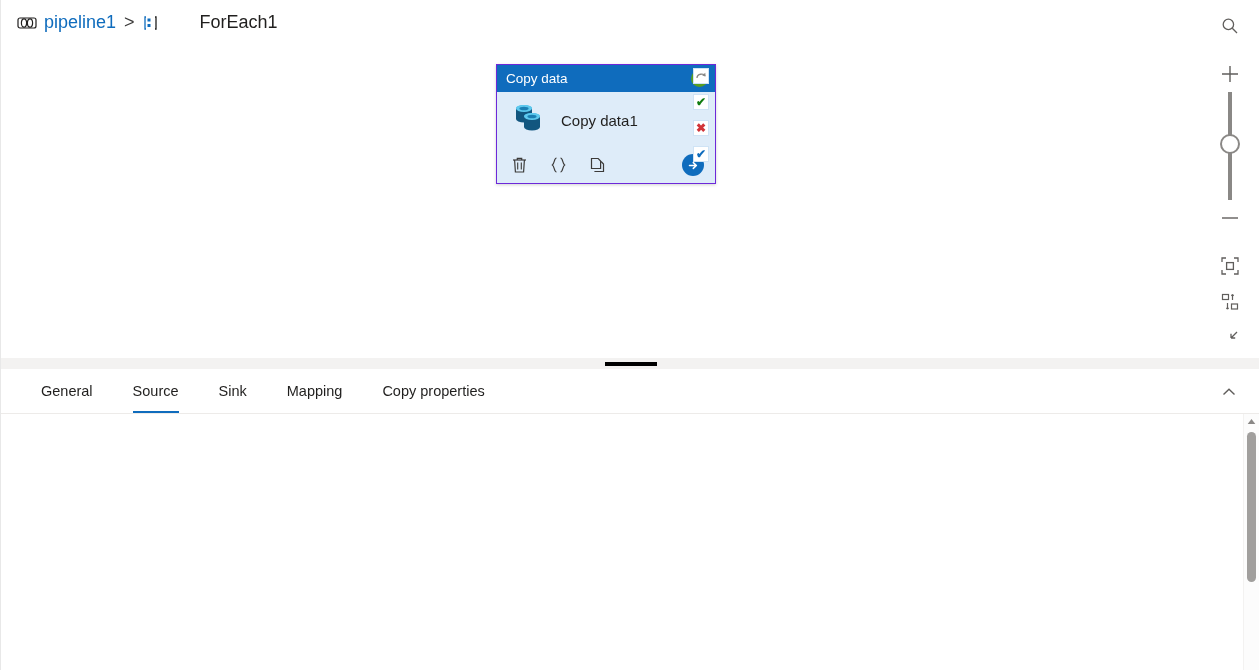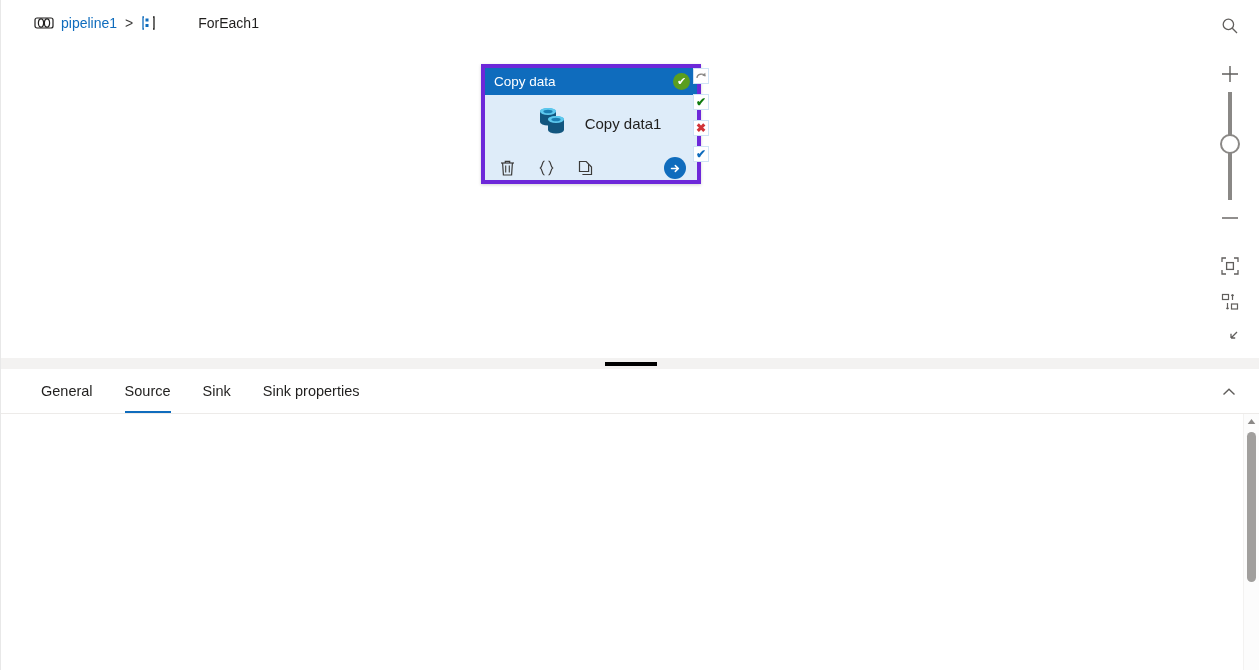--- a/index.html
+++ b/index.html
@@ -7,58 +7,58 @@
     width: 1259px; height: 670px;
     font-family: "Liberation Sans", sans-serif;
     background: #ffffff;
     color: #201f1e;
     overflow: hidden;
   }
   #app { position: relative; width: 1259px; height: 670px; border-left: 1px solid #e8e8e8; }
 
   
   .breadcrumb {
-    position: absolute; left: 17px; top: 0; width: 1200px; height: 45px;
+    position: absolute; left: 0; top: 0; width: 1200px; height: 45px;
     display: flex; align-items: center; padding-left: 16px; gap: 7px;
-    font-size: 14px; background: #fff;
+    font-size: 18px; background: #fff;
   }
   .bc-pipeline-icon { display: flex; align-items: center; }
   .bc-link { color: #0f6cbd; cursor: pointer; }
   .bc-sep { color: #3b3a39; padding: 0 1px; }
   .bc-current { color: #201f1e; padding-left: 34px; }
 
   
   .canvas {
     position: absolute; left: 0; top: 45px; width: 1200px; height: 313px;
     background: #ffffff; overflow: hidden;
   }
   .canvas-right-rule {
     position: absolute; right: 0; top: 0; width: 1px; height: 100%;
     background: #eaeaea;
   }
 
   
   .node {
-    position: absolute; left: 480px; top: 19px;
+    position: absolute; left: 495px; top: 19px;
     width: 220px; height: 120px;
     background: #deecf9;
-    border: 4px solid #6d28d9;
+    border: 1px solid #6d28d9;
     box-shadow: 0 1px 3px rgba(0,0,0,0.18);
   }
   .node-header {
     height: 27px; background: #0f6cbd; color: #fff;
     display: flex; align-items: center; justify-content: space-between;
     padding: 0 7px 0 9px; font-size: 13.5px;
   }
   .node-status-badge {
     width: 17px; height: 17px; border-radius: 50%;
     background: #5a9e1f; display: flex; align-items: center;
     justify-content: center; color: #fff; font-size: 11px; line-height: 1;
   }
-  .node-body { display: flex; align-items: center; height: 56px; padding-left: 14px; gap: 14px; justify-content: center; }
+  .node-body { display: flex; align-items: center; height: 56px; padding-left: 14px; gap: 14px; }
   .node-title { font-size: 15px; color: #201f1e; }
   .node-toolbar {
     display: flex; align-items: center; height: 34px;
     padding: 0 11px 0 14px; gap: 22px;
   }
   .node-tool { cursor: pointer; display: flex; align-items: center; }
   .node-run-btn {
     margin-left: auto; width: 22px; height: 22px; border-radius: 50%;
     background: #0f6cbd; display: flex; align-items: center;
     justify-content: center; cursor: pointer;
@@ -105,21 +105,21 @@
     position: absolute; left: 0; top: 358px; width: 1259px; height: 11px;
     background: #f3f2f1; cursor: row-resize;
     display: flex; align-items: center; justify-content: center;
   }
   .splitter-grip { width: 52px; height: 4px; background: #000; }
 
   
   .tabbar {
     position: absolute; left: 0; top: 369px; width: 1259px; height: 45px;
     border-bottom: 1px solid #edebe9; display: flex; align-items: flex-start;
-    padding-left: 24px; gap: 0;
+    padding-left: 24px; gap: 8px;
   }
   .tab {
     padding: 0 16px; height: 44px; display: flex; align-items: center;
     font-size: 14.5px; color: #201f1e; cursor: pointer; position: relative;
   }
   .tab.active { font-weight: normal; }
   .tab.active::after {
     content: ""; position: absolute; left: 16px; right: 16px; bottom: 0;
     height: 2.5px; background: #0f6cbd;
   }
@@ -299,21 +299,24 @@
     <div class="tab">
       <span>General</span>
     </div>
     <div class="tab active">
       <span>Source</span>
     </div>
     <div class="tab">
       <span>Sink</span>
     </div>
     <div class="tab">
-      <span>Sink properties</span>
+      <span>Mapping</span>
+    </div>
+    <div class="tab">
+      <span>Copy properties</span>
     </div>
     <div class="collapse-btn">
       <svg width="16" height="12" viewBox="0 0 16 12">
         <path d="M2.5 8.5 L8 3.2 L13.5 8.5" fill="none" stroke="#605e5c" stroke-width="1.4"></path>
       </svg>
     </div>
   </div>
 
   <div class="pane">
 

